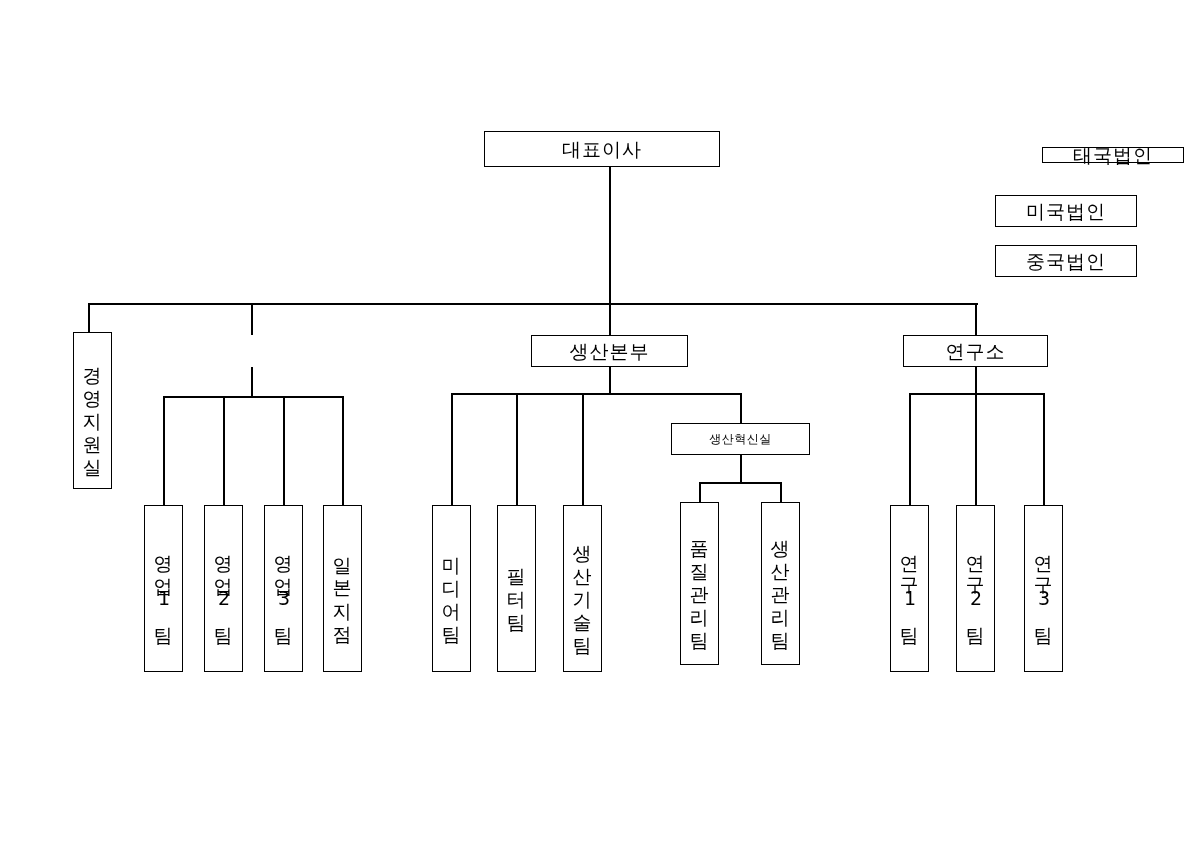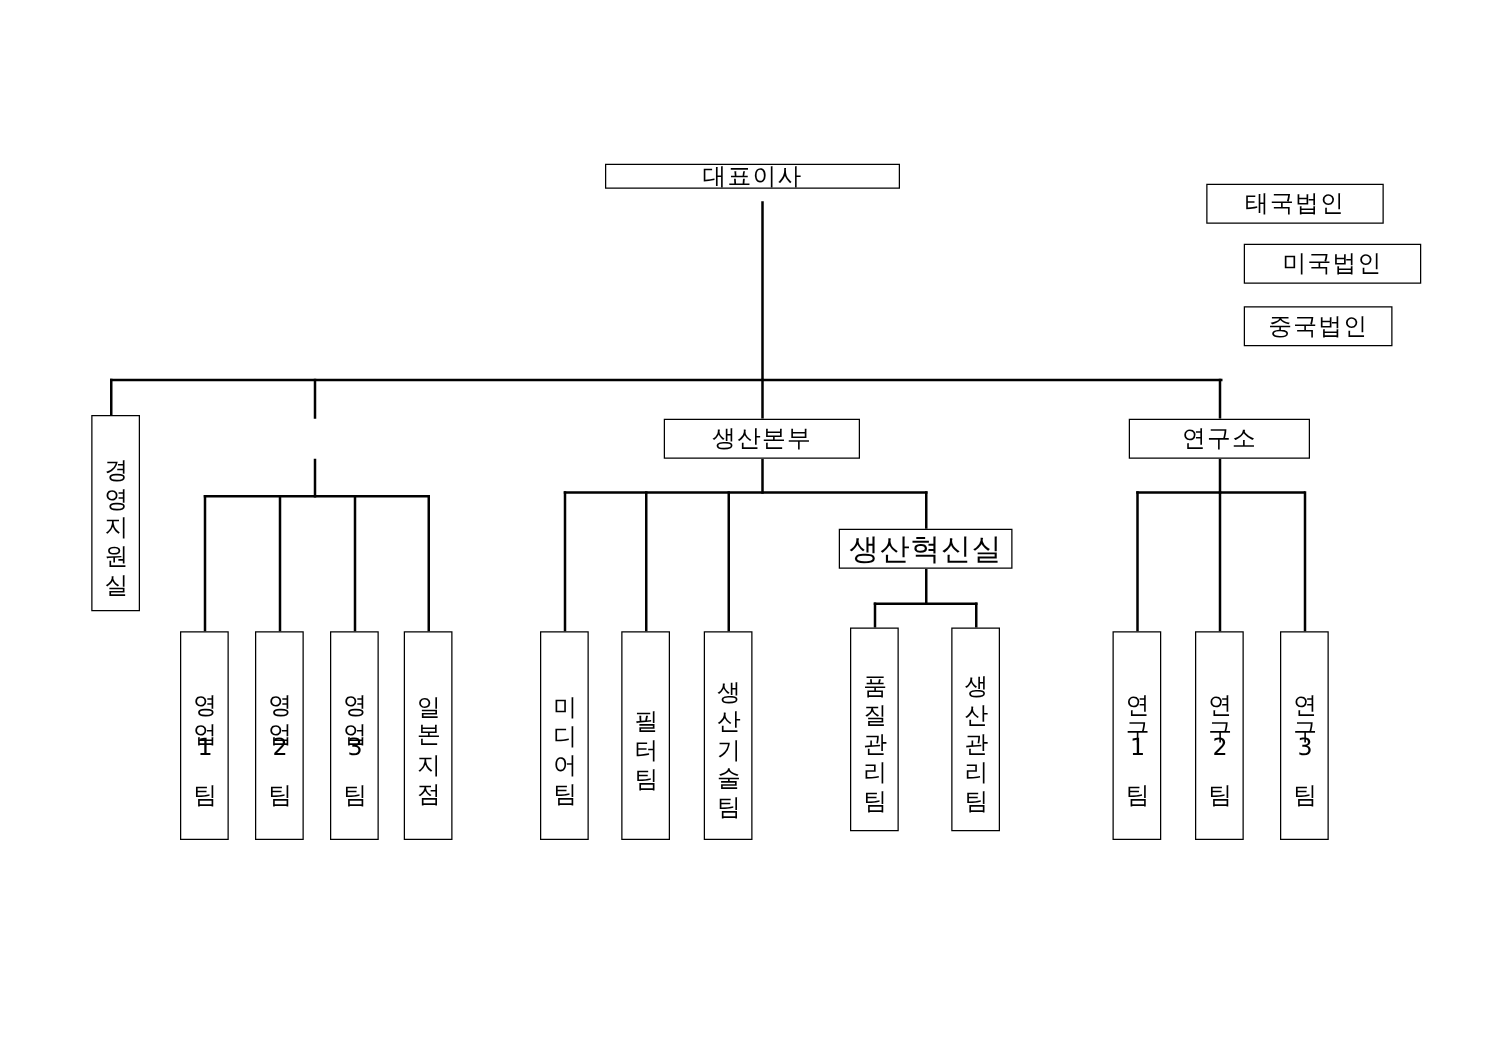--- a/index.html
+++ b/index.html
@@ -34,21 +34,21 @@
     text-align: center;
     line-height: 1.18;
     white-space: nowrap;
   }
   
   .h-node .label {
     font-size: 19px;
     letter-spacing: 1px;
   }
   .h-node.small .label {
-    font-size: 24px;
+    font-size: 12px;
     letter-spacing: 0.5px;
   }
   
   .v-node .label {
     writing-mode: vertical-rl;
     text-orientation: upright;
     font-size: 19px;
     letter-spacing: 4px;
     line-height: 1;
   }
@@ -96,31 +96,31 @@
   <div class="line hline" style="left:699px; top:482px; width:83px;"></div>
   <div class="line vline" style="left:699px; top:482px; height:21px;"></div>
   <div class="line vline" style="left:780px; top:482px; height:21px;"></div>
 
   <div class="line vline" style="left:975px; top:367px; height:28px;"></div>
   <div class="line hline" style="left:909px; top:393px; width:135px;"></div>
   <div class="line vline" style="left:909px; top:393px; height:113px;"></div>
   <div class="line vline" style="left:975px; top:393px; height:113px;"></div>
   <div class="line vline" style="left:1043px; top:393px; height:113px;"></div>
 
-  <div class="node h-node" style="left:484px; top:131px; width:236px; height:20px;">
+  <div class="node h-node" style="left:484px; top:131px; width:236px; height:36px;">
     <span class="label">대표이사</span>
   </div>
 
-  <div class="node h-node" style="left:965px; top:147px; width:142px; height:32px;">
+  <div class="node h-node" style="left:1042px; top:147px; width:142px; height:16px;">
     <span class="label">태국법인</span>
   </div>
   <div class="node h-node" style="left:995px; top:195px; width:142px; height:32px;">
     <span class="label">미국법인</span>
   </div>
-  <div class="node h-node" style="left:995px; top:245px; width:119px; height:32px;">
+  <div class="node h-node" style="left:995px; top:245px; width:142px; height:32px;">
     <span class="label">중국법인</span>
   </div>
 
   <div class="node v-node" style="left:73px; top:332px; width:39px; height:157px;">
     <span class="label">경영지원실</span>
   </div>
 
   <div class="node h-node" style="left:531px; top:335px; width:157px; height:32px;">
     <span class="label">생산본부</span>
   </div>

